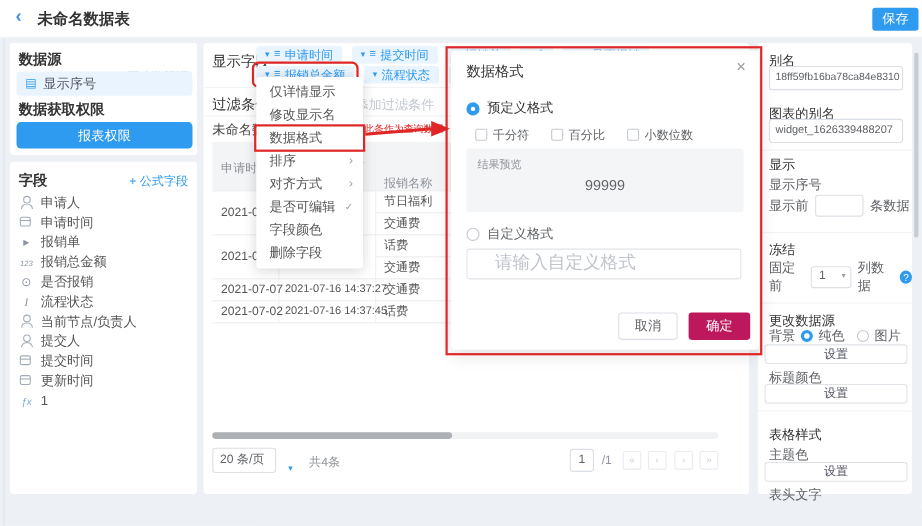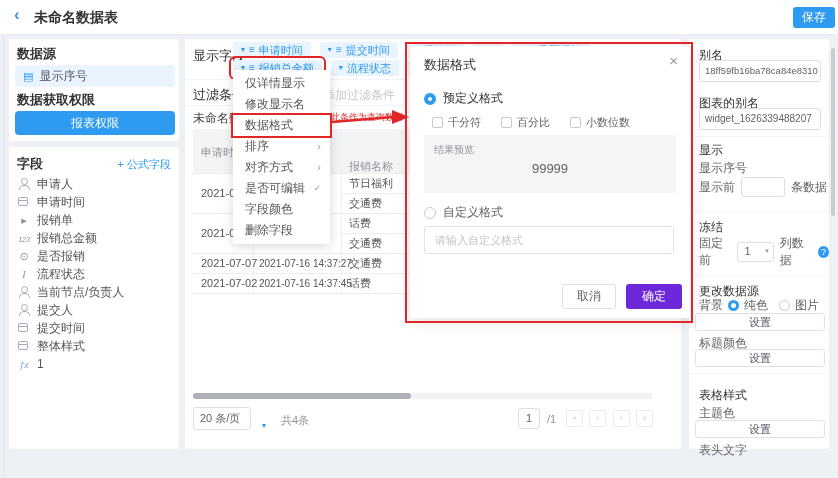--- a/index.html
+++ b/index.html
@@ -100,24 +100,24 @@
   .radio.on{border:4px solid #2e9bf0;background:#fff}
   .radio.off{border:1px solid #c5c9d0;background:#fff}
   .m-radio-row{position:absolute;left:14px;display:flex;align-items:center;gap:7px;font-size:12px;color:#333}
   .cbx{display:inline-block;width:11px;height:11px;border:1px solid #c5c9d0;border-radius:2px;background:#fff;box-sizing:border-box}
   #mChecks{position:absolute;left:22px;top:69px;display:flex;gap:20px;font-size:11px;color:#606266}
   #mChecks span{display:flex;align-items:center;gap:5px;cursor:pointer}
   #mPreview{position:absolute;left:14px;top:89px;width:252px;height:58px;background:#f4f5f7;border-radius:3px}
   #mPrevLabel{position:absolute;left:10px;top:8px;font-size:10px;color:#909399}
   #mPrevValue{position:absolute;left:0;top:26px;width:252px;text-align:center;font-size:13px;color:#606266}
   #mInput{position:absolute;left:14px;top:180px;width:250px;height:28px;border:1px solid #e0e3e8;border-radius:3px;
-          box-sizing:border-box;line-height:26px;padding-left:10px;font-size:11px;color:#c0c4cc}
+          box-sizing:border-box;line-height:26px;padding-left:25px;font-size:16px;color:#c0c4cc}
   #mCancel{position:absolute;left:152px;top:238px;width:54px;height:25px;border:1px solid #dcdfe6;border-radius:3px;
            box-sizing:border-box;text-align:center;line-height:23px;font-size:12px;color:#606266;cursor:pointer;background:#fff}
-  #mOk{position:absolute;left:216px;top:238px;width:56px;height:25px;background:#6d28d9;border-radius:3px;
+  #mOk{position:absolute;left:216px;top:238px;width:56px;height:25px;background:#be185d;border-radius:3px;
        text-align:center;line-height:25px;font-size:12px;color:#fff;cursor:pointer}
 
   
   #panelR{left:688px;top:38px;width:142px;height:412px;z-index:10}
   .r-lbl-b{position:absolute;left:10px;font-size:12px;font-weight:normal;color:#333}
   .r-lbl{position:absolute;left:10px;font-size:12px;color:#606266}
   .r-input{position:absolute;left:10px;width:122px;height:22px;border:1px solid #dcdfe6;border-radius:3px;box-sizing:border-box;
            line-height:20px;padding-left:5px;font-size:9.5px;color:#606266;white-space:nowrap;overflow:hidden}
   .r-div{position:absolute;left:0px;width:142px;height:1px;background:#f1f3f6}
   .r-btn{position:absolute;left:6px;width:130px;height:18px;border:1px solid #dfe3e8;border-radius:3px;box-sizing:border-box;
@@ -187,21 +187,21 @@
   <div class="f-item" style="top:154px">
       <i class="fi fi-person"></i>
       <span>提交人</span>
     </div>
   <div class="f-item" style="top:172px">
       <i class="fi fi-cal"></i>
       <span>提交时间</span>
     </div>
   <div class="f-item" style="top:190px">
       <i class="fi fi-cal"></i>
-      <span>整体样式</span>
+      <span>更新时间</span>
     </div>
   <div class="f-item" style="top:208px">
       <i class="fi fi-fx"></i>
       <span>1</span>
     </div>
 </div>
 
 <div id="panelM" class="panel">
   <span id="dfLabel">显示字段</span>
   <span id="dfAdd">+</span>

